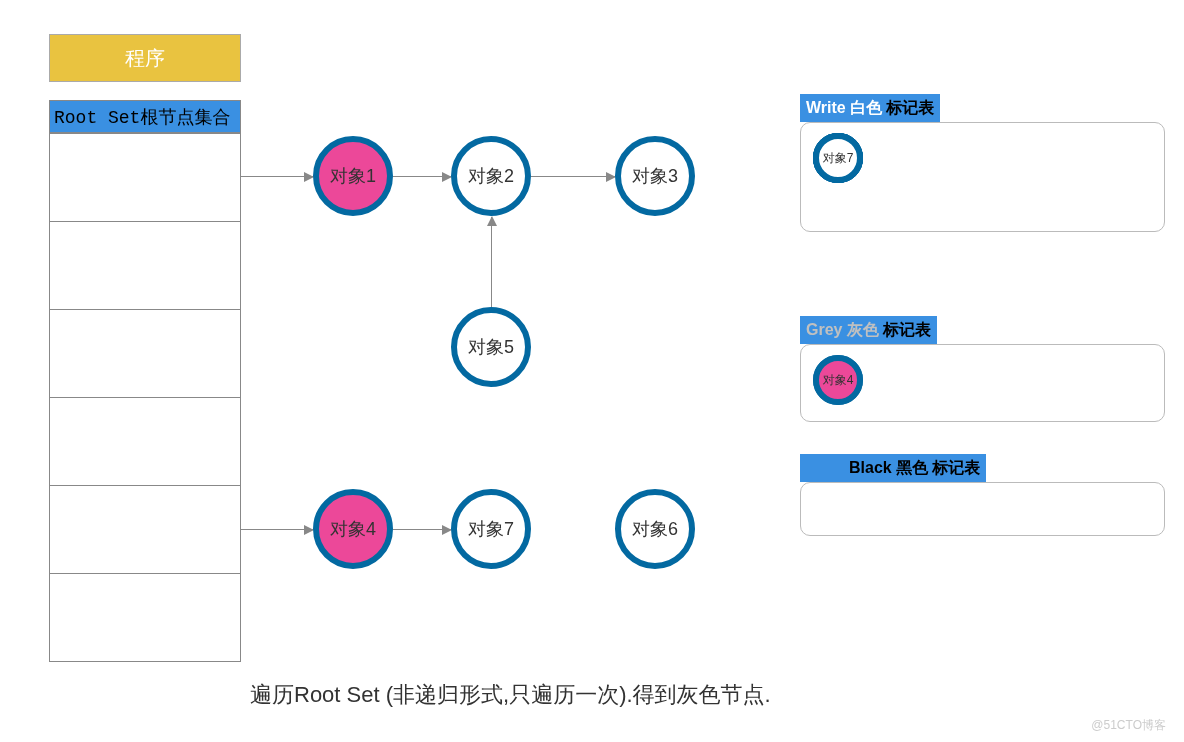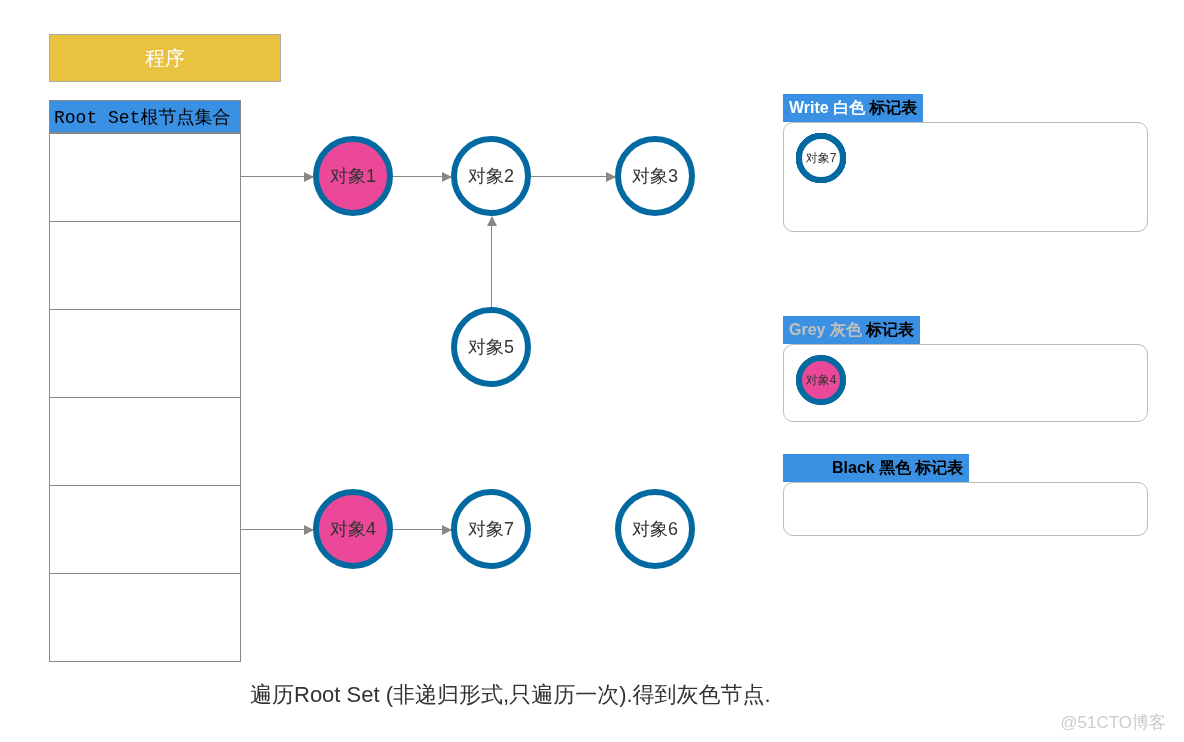--- a/index.html
+++ b/index.html
@@ -7,21 +7,21 @@
     margin: 0;
     font-family: "Helvetica Neue", Arial, "PingFang SC", "Microsoft YaHei", sans-serif;
     background: #fff;
     width: 1184px;
     height: 742px;
     position: relative;
   }
   .program-header {
     position: absolute;
     left: 49px; top: 34px;
-    width: 232px; height: 48px;
+    width: 192px; height: 48px;
     background: #e9c340;
     color: #fff;
     font-size: 20px;
     display: flex; align-items: center; justify-content: center;
     border: 1px solid #aaa;
   }
   .rootset-header {
     position: absolute;
     left: 49px; top: 100px;
     width: 192px; height: 33px;
@@ -78,21 +78,21 @@
   .varrow::after {
     content: "";
     position: absolute;
     left: -5px; top: -1px;
     border-bottom: 10px solid #888;
     border-left: 5px solid transparent;
     border-right: 5px solid transparent;
   }
   .table-group {
     position: absolute;
-    left: 783px;
+    left: 800px;
   }
   .table-label {
     height: 28px;
     display: inline-flex; align-items: center;
     background: #3a90e2;
     font-size: 16px;
     font-weight: 600;
     padding: 0 6px;
   }
   .table-label .lead { padding-right: 4px; }
@@ -111,21 +111,21 @@
   }
   .caption {
     position: absolute;
     left: 250px; top: 680px;
     font-size: 22px;
     color: #333;
   }
   .watermark {
     position: absolute;
     right: 18px; bottom: 8px;
-    font-size: 17px;
+    font-size: 12px;
     color: #ccc;
   }
 </style>
 </head>
 <body>
 
 <div class="program-header">
   <span>程序</span>
 </div>
 

